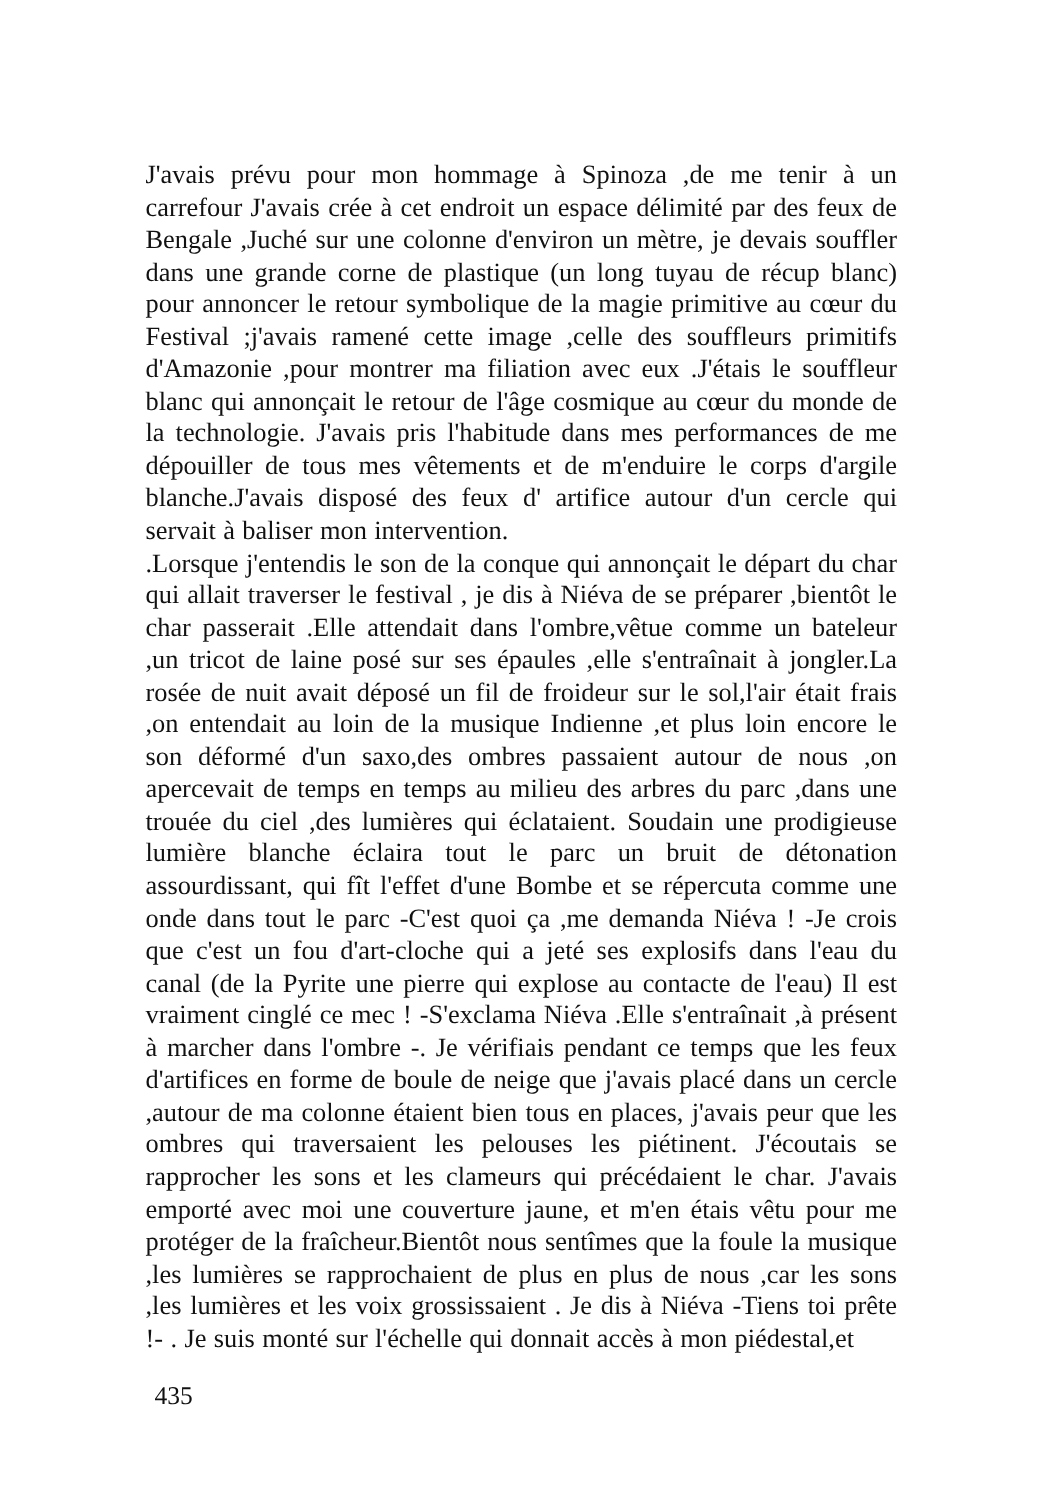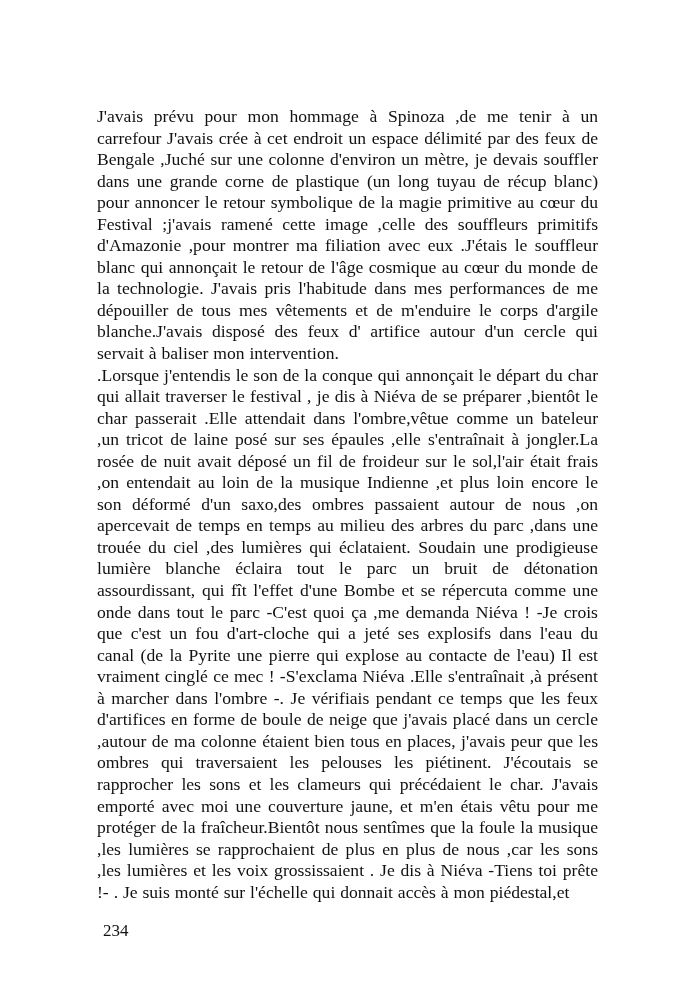--- a/index.html
+++ b/index.html
@@ -45,14 +45,14 @@
   }
 </style>
 </head>
 <body>
 
 <div class="page">
   <div class="text-block">
     <p class="para"><span>J'avais prévu pour mon hommage à Spinoza ,de me tenir à un carrefour J'avais crée à cet endroit un espace délimité par des feux de Bengale ,Juché sur une colonne d'environ un mètre, je devais souffler dans une grande corne de plastique (un long tuyau de récup blanc) pour annoncer le retour symbolique de la magie primitive au cœur du Festival ;j'avais ramené cette image ,celle des souffleurs primitifs d'Amazonie ,pour montrer ma filiation avec eux .J'étais le souffleur blanc qui annonçait le retour de l'âge cosmique au cœur du monde de la technologie. J'avais pris l'habitude dans mes performances de me dépouiller de tous mes vêtements et de m'enduire le corps d'argile blanche.J'avais disposé des feux d' artifice autour d'un cercle qui servait à baliser mon intervention.</span></p>
     <p class="para"><span>.Lorsque j'entendis le son de la conque qui annonçait le départ du char qui allait traverser le festival , je dis à Niéva de se préparer ,bientôt le char passerait .Elle attendait dans l'ombre,vêtue comme un bateleur ,un tricot de laine posé sur ses épaules ,elle s'entraînait à jongler.La rosée de nuit avait déposé un fil de froideur sur le sol,l'air était frais ,on entendait au loin de la musique Indienne ,et plus loin encore le son déformé d'un saxo,des ombres passaient autour de nous ,on apercevait de temps en temps au milieu des arbres du parc ,dans une trouée du ciel ,des lumières qui éclataient. Soudain une prodigieuse lumière blanche éclaira tout le parc un bruit de détonation assourdissant, qui fît l'effet d'une Bombe et se répercuta comme une onde dans tout le parc </span><span class="italic">-C'est quoi ça ,me demanda Niéva ! </span><span>-Je crois que c'est un fou d'art-cloche qui a jeté ses explosifs dans l'eau du canal (de la Pyrite une pierre qui explose au contacte de l'eau) </span><span class="italic">Il est vraiment cinglé ce mec ! </span><span>-S'exclama Niéva .Elle s'entraînait ,à présent à marcher dans l'ombre -. Je vérifiais pendant ce temps que les feux d'artifices en forme de boule de neige que j'avais placé dans un cercle ,autour de ma colonne étaient bien tous en places, j'avais peur que les ombres qui traversaient les pelouses les piétinent. J'écoutais se rapprocher les sons et les clameurs qui précédaient le char. J'avais emporté avec moi une couverture jaune, et m'en étais vêtu pour me protéger de la fraîcheur.Bientôt nous sentîmes que la foule la musique ,les lumières se rapprochaient de plus en plus de nous ,car les sons ,les lumières et les voix grossissaient . Je dis à Niéva </span><span class="italic">-Tiens toi prête !- </span><span>. Je suis monté sur l'échelle qui donnait accès à mon piédestal,et</span></p>
   </div>
-  <div class="page-number">234</div>
+  <div class="page-number">435</div>
 </div>
 
 </body></html>

